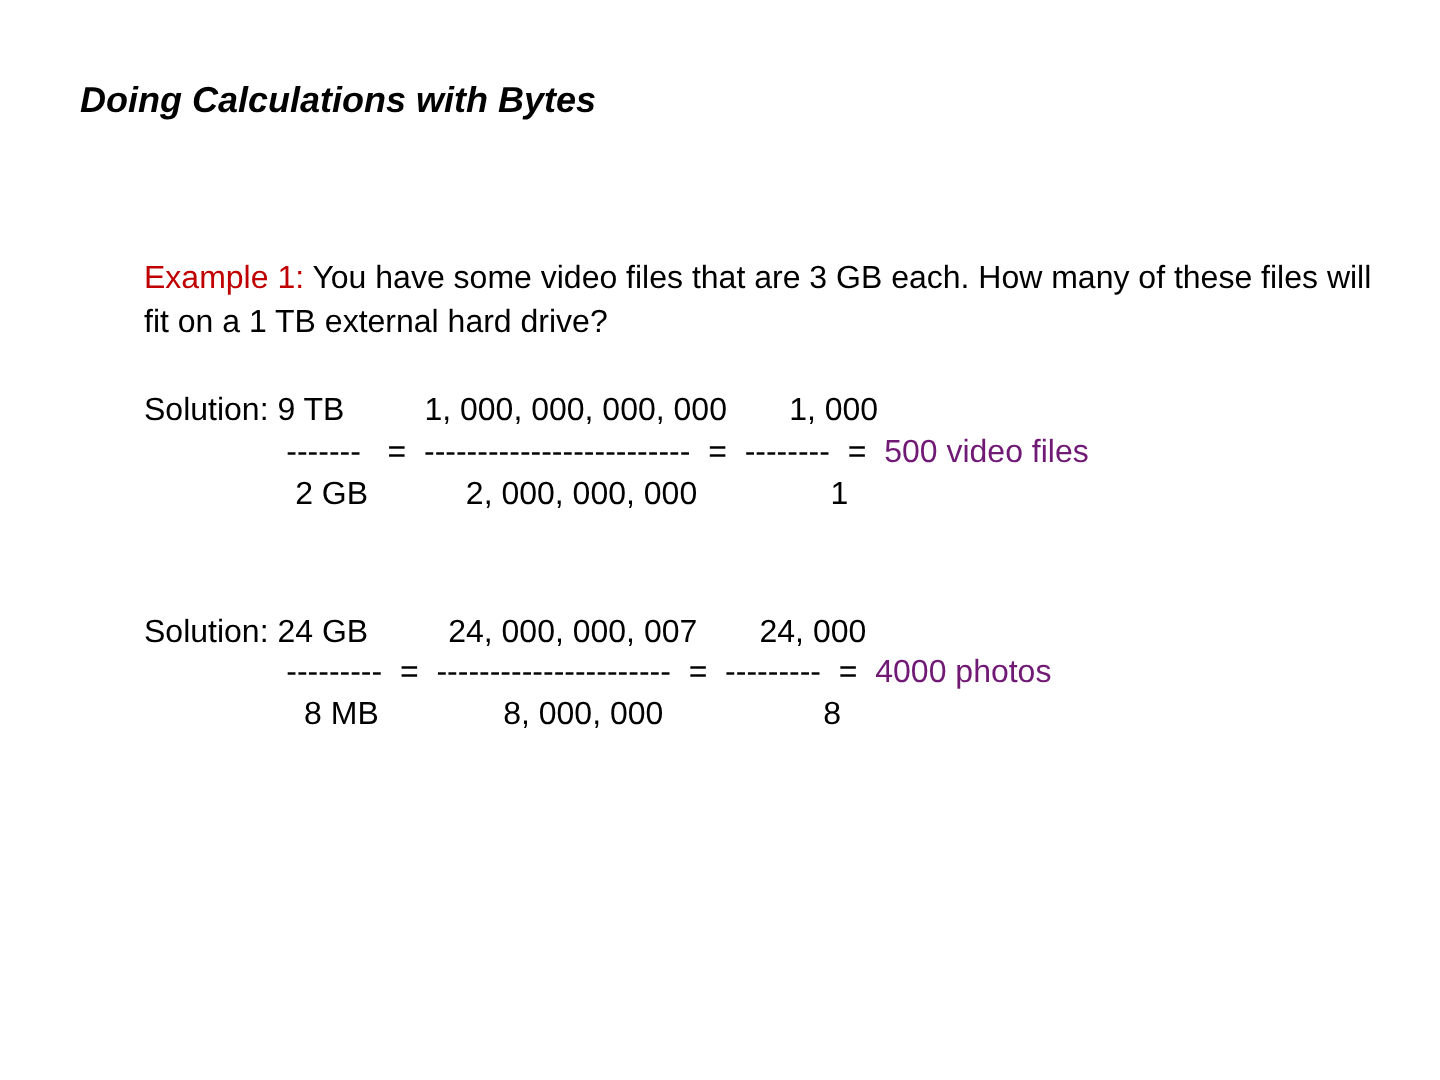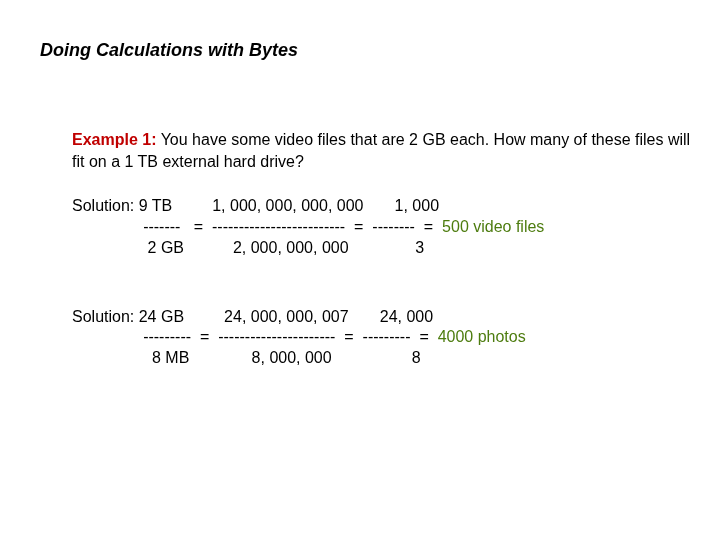--- a/index.html
+++ b/index.html
@@ -19,57 +19,57 @@
     font-style: italic;
     font-size: 18px;
     margin-bottom: 68px;
   }
   .content {
     padding-left: 32px;
     font-size: 16px;
     line-height: 1.35;
   }
   .example-heading {
-    font-weight: bold;
+    font-weight: normal;
     color: #c00000;
     text-align: center;
   }
   .solution-label {
     font-weight: normal;
   }
   .para {
     margin-bottom: 24px;
   }
   .calc {
     font-family: Arial, Helvetica, sans-serif;
     white-space: pre;
     margin-bottom: 48px;
     font-size: 16px;
     line-height: 1.3;
   }
   .red {
-    color: #4d7c0f;
+    color: #701a75;
   }
 </style>
 </head>
 <body>
 
 <div class="page">
 
   <div class="title">Doing Calculations with Bytes</div>
 
   <div class="content">
 
     <div class="para">
-      <span class="example-heading">Example 1:</span><span>  You have some video files that are 2 GB each.  How many of these files will fit on a 1 TB external hard drive?</span>
+      <span class="example-heading">Example 1:</span><span>  You have some video files that are 3 GB each.  How many of these files will fit on a 1 TB external hard drive?</span>
     </div>
 
     <div class="calc"><span class="solution-label">Solution:</span><span> 9 TB         1, 000, 000, 000, 000       1, 000</span>
 <span>                -------   =  -------------------------  =  --------  =  </span><span class="red">500 video files</span>
-<span>                 2 GB           2, 000, 000, 000               3</span></div>
+<span>                 2 GB           2, 000, 000, 000               1</span></div>
 
 
     <div class="calc"><span class="solution-label">Solution:</span><span> 24 GB         24, 000, 000, 007       24, 000</span>
 <span>                ---------  =  ----------------------  =  ---------  =  </span><span class="red">4000 photos</span>
 <span>                  8 MB              8, 000, 000                  8</span></div>
 
   </div>
 </div>
 
 </body></html>

